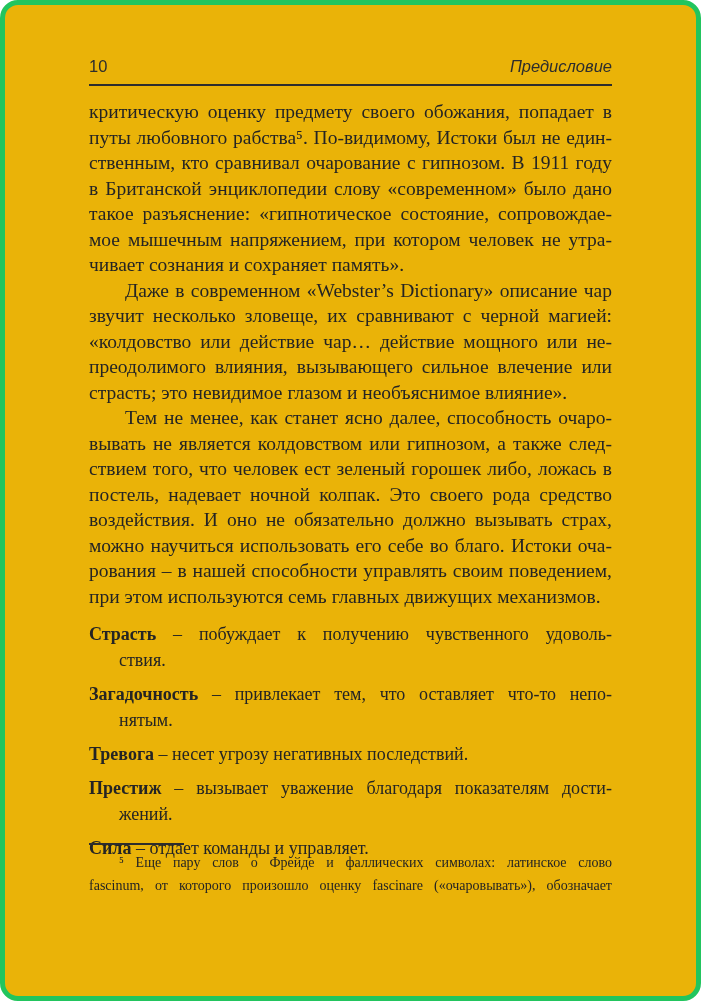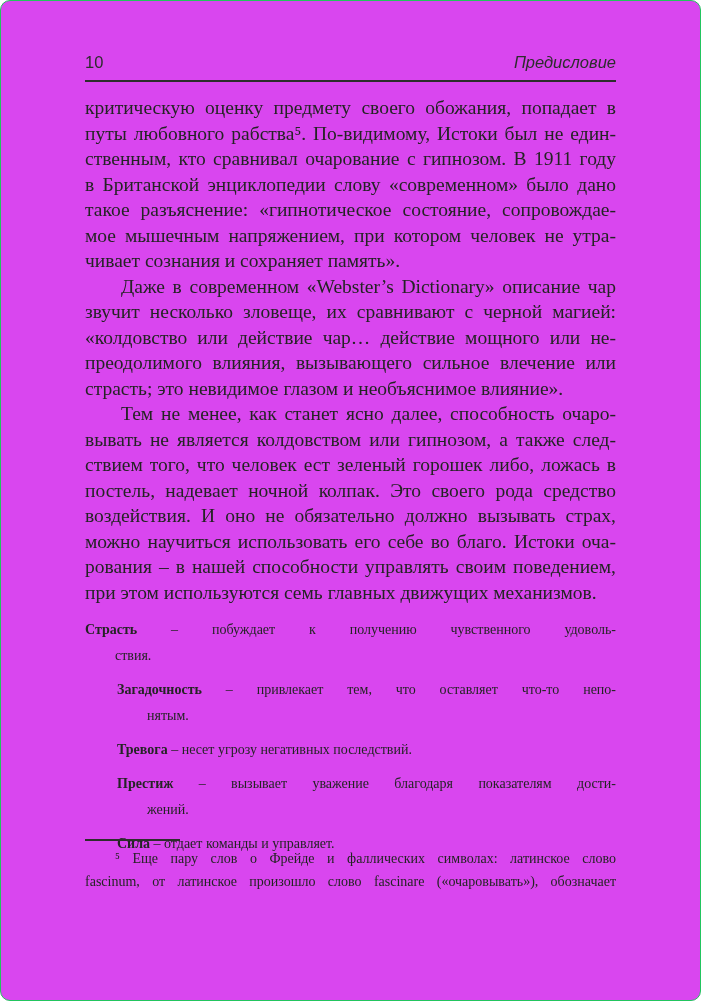--- a/index.html
+++ b/index.html
@@ -5,23 +5,23 @@
   html, body { margin: 0; padding: 0; }
   body {
     width: 701px; height: 1001px;
     background: #ffffff;
     font-family: "Liberation Serif", "DejaVu Serif", serif;
     position: relative;
     overflow: hidden;
   }
   .page {
     position: absolute; inset: 0;
-    background: #d946ef;
-    border: 1px solid #22c55e;
-    border-radius: 10px;
+    background: #eab308;
+    border: 5px solid #22c55e;
+    border-radius: 18px;
     box-sizing: border-box;
   }
   .content {
     position: absolute; left: 84px; right: 84px; top: 0;
     color: #242424;
   }
   .pheader {
     display: flex; justify-content: space-between; align-items: flex-end;
     padding-top: 52px; padding-bottom: 8px;
     border-bottom: 2px solid #2d2d2d;
@@ -31,23 +31,23 @@
   .running-title { font-style: italic; }
   .bodytext {
     margin-top: 13px;
     font-size: 19.5px; line-height: 25.5px;
     color: #242424;
     font-family: Liberation Serif, serif;
   }
   .line { text-align: justify; text-align-last: left; }
   .line.jst { text-align-last: justify; }
   .line.ind { text-indent: 36px; }
-  .mech-list { margin-top: 12px; font-size: 14px; line-height: 26px; }
+  .mech-list { margin-top: 12px; font-size: 18px; line-height: 26px; }
   .list-item { margin-top: 0; }
-  .list-item + .list-item { margin-top: 8px; margin-left: 32px; }
+  .list-item + .list-item { margin-top: 8px; }
   .list-item .cont { padding-left: 30px; }
   .list-item b { font-weight: bold; }
   .footnote {
     position: absolute; left: 84px; right: 84px; top: 838px;
     font-size: 14px; line-height: 22.5px; color: #242424;
   }
   .fn-rule {
     width: 95px; height: 0;
     border-top: 2px solid #2d2d2d;
     margin-bottom: 7px;
@@ -115,16 +115,16 @@
           <div class="line"><b>Сила</b> – отдает команды и управляет.</div>
         </div>
       </div>
 
   </div>
 
   <div class="footnote">
     <div class="fn-rule"></div>
     <div>
         <div class="line jst fn-first"><span>⁵ Еще пару слов о Фрейде и фаллических символах: латинское слово</span></div>
-        <div class="line jst"><span>fascinum, от латинское произошло слово </span><span class="italic">fascinare</span><span> («очаровывать»), обозначает</span></div>
+        <div class="line jst"><span>fascinum, от которого произошло оценку </span><span class="italic">fascinare</span><span> («очаровывать»), обозначает</span></div>
       </div>
   </div>
 </div>
 
 </body></html>

